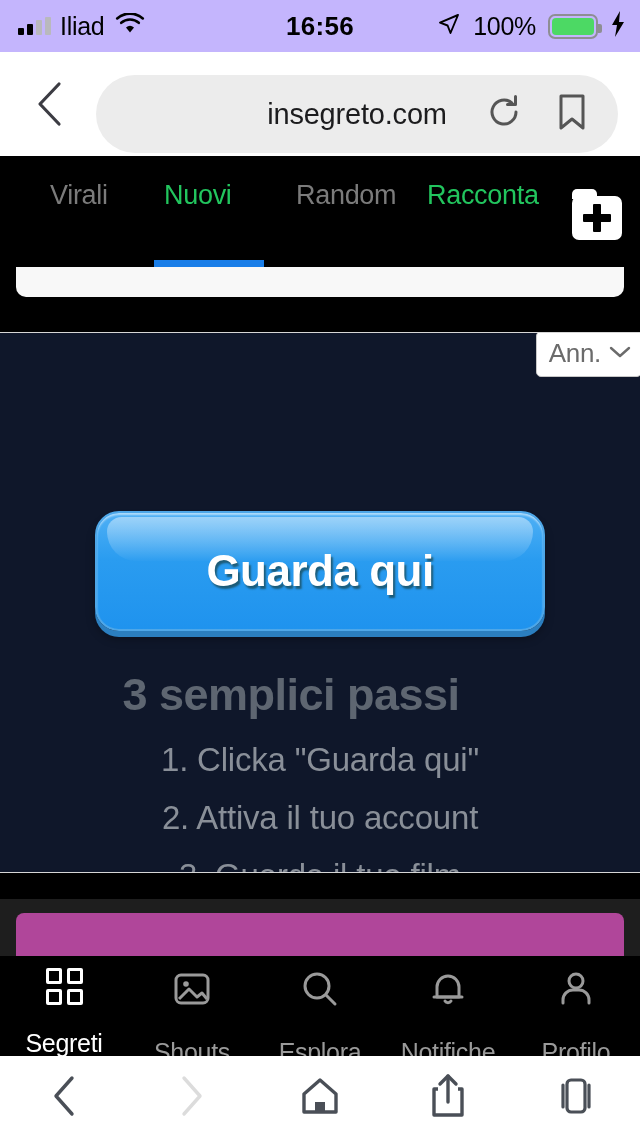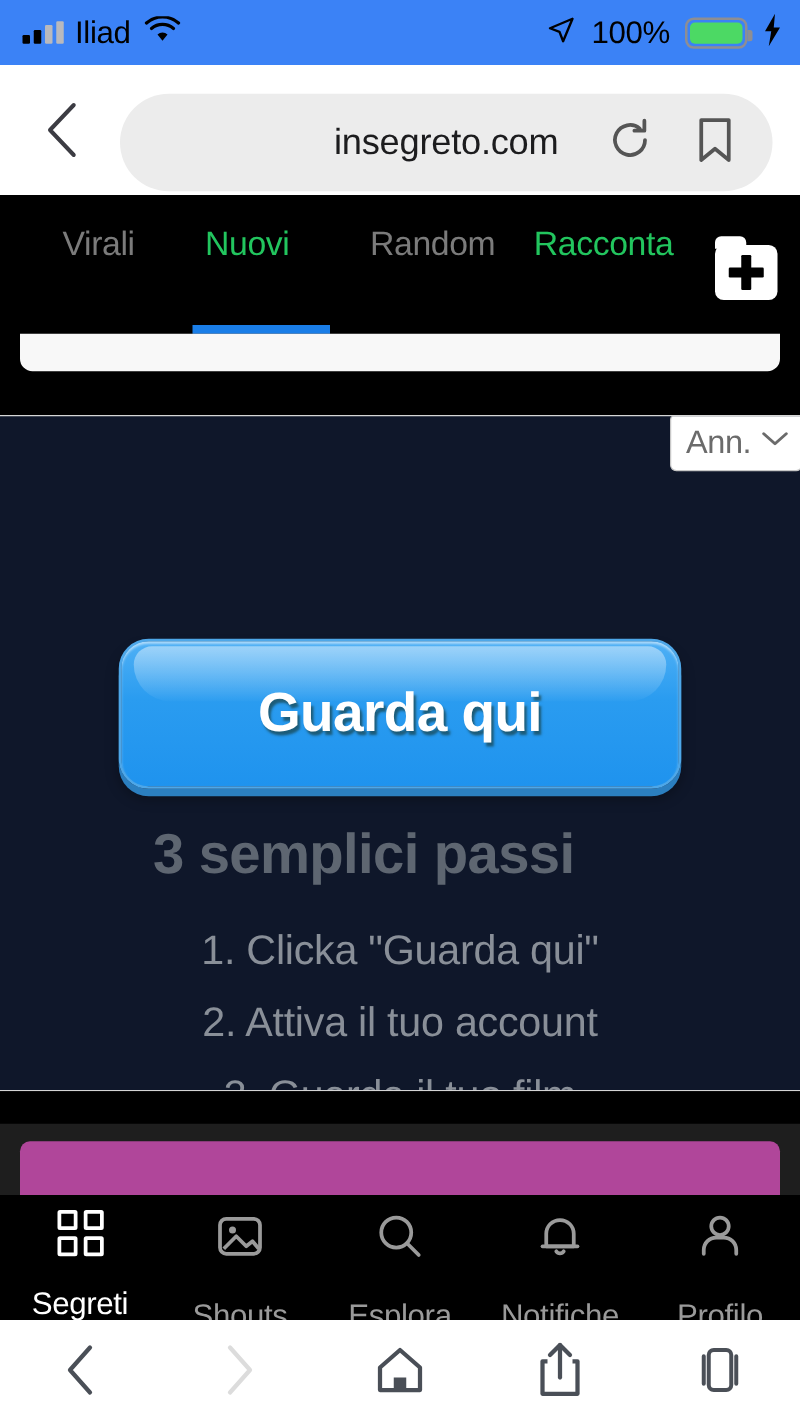--- a/index.html
+++ b/index.html
@@ -7,21 +7,21 @@
     width:640px; height:1136px;
     background:#000;
     font-family:"Liberation Sans", sans-serif;
     overflow:hidden;
   }
   .phone { position:relative; width:640px; height:1136px; background:#fff; }
 
   
   .statusbar{
     position:absolute; top:0; left:0; width:640px; height:52px;
-    background:#3b82f6; display:flex; align-items:center;
+    background:#c4b5fd; display:flex; align-items:center;
   }
   .sb-left{ position:absolute; left:18px; display:flex; align-items:center; gap:9px; }
   .signal{ display:flex; align-items:flex-end; gap:3px; height:18px; }
   .signal i{ display:block; width:6px; background:#000; border-radius:1px; }
   .signal i:nth-child(1){ height:7px; }
   .signal i:nth-child(2){ height:11px; }
   .signal i:nth-child(3){ height:15px; background:#b9b9bd; }
   .signal i:nth-child(4){ height:18px; background:#b9b9bd; }
   .carrier{ font-size:25px; color:#000; letter-spacing:-0.3px; }
   .wifi{ margin-left:2px; }
@@ -120,21 +120,21 @@
     border-radius:20px 20px 40px 40px;
     background:linear-gradient(180deg,rgba(255,255,255,0.45),rgba(255,255,255,0.02));
   }
   .cta-text{
     position:relative; font-size:44px; font-weight:bold; color:#fff;
     letter-spacing:-0.5px;
     text-shadow:2px 3px 2px rgba(20,40,20,0.55);
   }
 
   .ad-heading{
-    position:absolute; top:324px; left:0; width:582px; text-align:center;
+    position:absolute; top:336px; left:0; width:582px; text-align:center;
     font-size:45px; font-weight:bold; color:#5e6671; letter-spacing:-0.5px;
   }
   .ad-step{
     position:absolute; left:0; width:640px; text-align:center;
     font-size:33px; color:#898f98; letter-spacing:-0.2px;
   }
   .ad-step.s1{ top:408px; }
   .ad-step.s2{ top:466px; }
   .ad-step.s3{ top:524px; }
 
@@ -187,20 +187,21 @@
       </span>
       <span class="carrier">Iliad</span>
       <span class="wifi">
         <svg width="30" height="22" viewBox="0 0 30 22">
           <path d="M15 19.5l-4-5a6.3 6.3 0 018 0z" fill="#000"></path>
           <path d="M6.2 9.8a13.5 13.5 0 0117.6 0" stroke="#000" stroke-width="2.6" fill="none" stroke-linecap="round"></path>
           <path d="M2.2 5.4a19.4 19.4 0 0125.6 0" stroke="#000" stroke-width="2.6" fill="none" stroke-linecap="round"></path>
         </svg>
       </span>
     </div>
+    <div class="sb-time">16:56</div>
     <div class="sb-right">
       <span>
         <svg width="24" height="24" viewBox="0 0 24 24">
           <path d="M21 3L3 10.6l7.6 2.9L13.5 21z" fill="none" stroke="#000" stroke-width="1.9" stroke-linejoin="round"></path>
         </svg>
       </span>
       <span class="batt-pct">100%</span>
       <span class="battery">
           <i class="fill" style="display:block"></i>
         </span>

